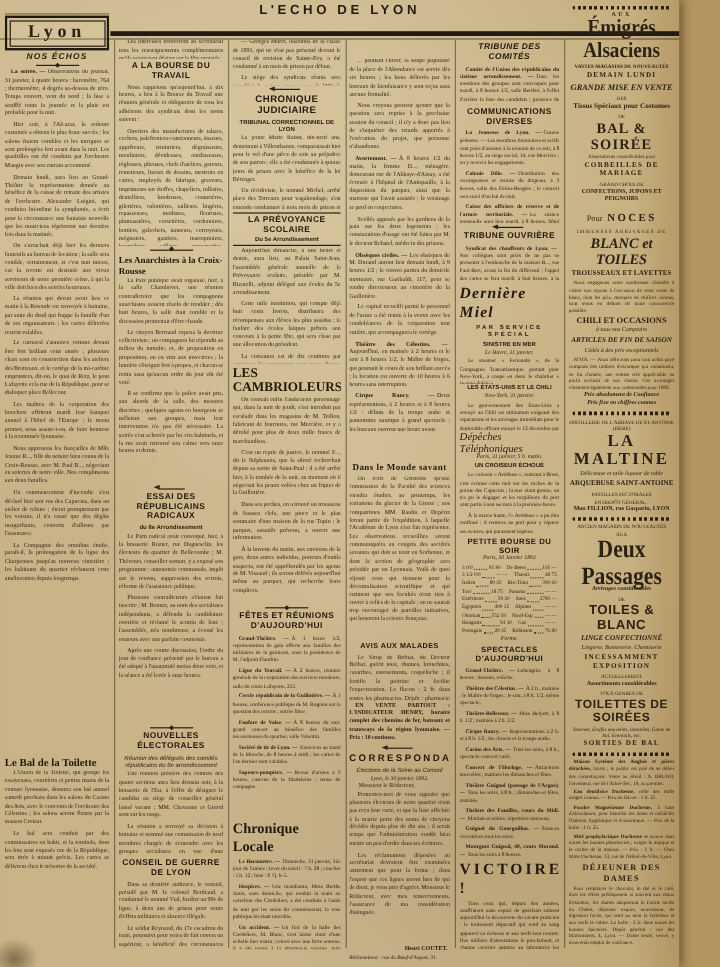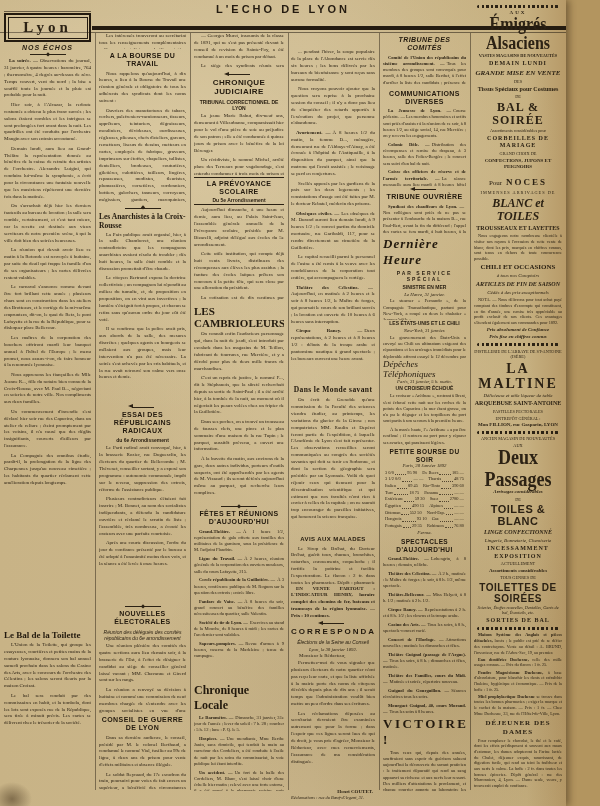--- a/index.html
+++ b/index.html
@@ -256,21 +256,21 @@
       <p class="p"><span class="ld">La Jeunesse de Lyon. —</span><span>Course pédestre. — Les membres honoraires et actifs sont priés d'assister à la réunion de ce soir, à 8 heures 1/2, au siège social, 14, rue Mercière ; on y recevra les engagements.</span></p>
           <p class="p"><span class="ld">Colonie Dôle. —</span><span>Distribution des récompenses et remise du drapeau, à 3 heures, salle des Folies-Bergère ; le concert sera suivi d'un bal de nuit.</span></p>
           <p class="p"><span class="ld">Caisse des officiers de réserve et de l'armée territoriale. —</span><span>La séance mensuelle aura lieu mardi, à 8 heures, hôtel du commandant de recrutement ; MM. les sociétaires sont priés d'être exacts.</span></p>
         </div>
       <div class="sepA"></div>
       <div class="hA">TRIBUNE OUVRIÈRE</div>
       <div class="fix psm" style="height:30px">
 
       <p class="p"><span class="ld">Syndicat des chauffeurs de Lyon. —</span><span>Nos collègues sont priés de ne pas se présenter à l'embauche de la maison B..., rue Paul-Bert, avant la fin du différend ; l'appel des cartes se fera mardi, à huit heures, à la Bourse du Travail.</span></p>
         </div>
-      <div class="hBig s13 ital" style="letter-spacing:1px">Dernière Heure</div>
+      <div class="hBig s13 ital" style="letter-spacing:1px">Dernière Miel</div>
       <div class="hSub sp2">PAR SERVICE SPÉCIAL</div>
       <div class="hSub">SINISTRE EN MER</div>
       <div class="dateline">Le Havre, 31 janvier.</div>
       <div class="fix psm" style="height:22px">
 
       <p class="p"><span class="ld"></span><span>Le steamer « Fernando », de la Compagnie Transatlantique, partant pour New-York, a coupé en deux le chalutier « Jeanne-Adèle ».</span></p>
         </div>
       <div class="hSub">LES ÉTATS-UNIS ET LE CHILI</div>
       <div class="dateline">New-York, 31 janvier.</div>
       <div class="fix psm" style="height:24px">

